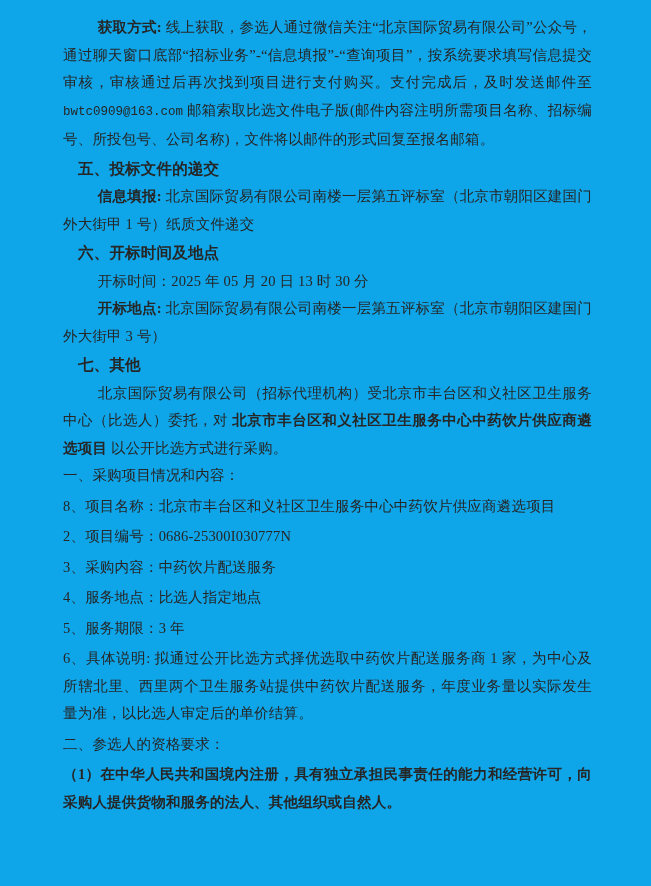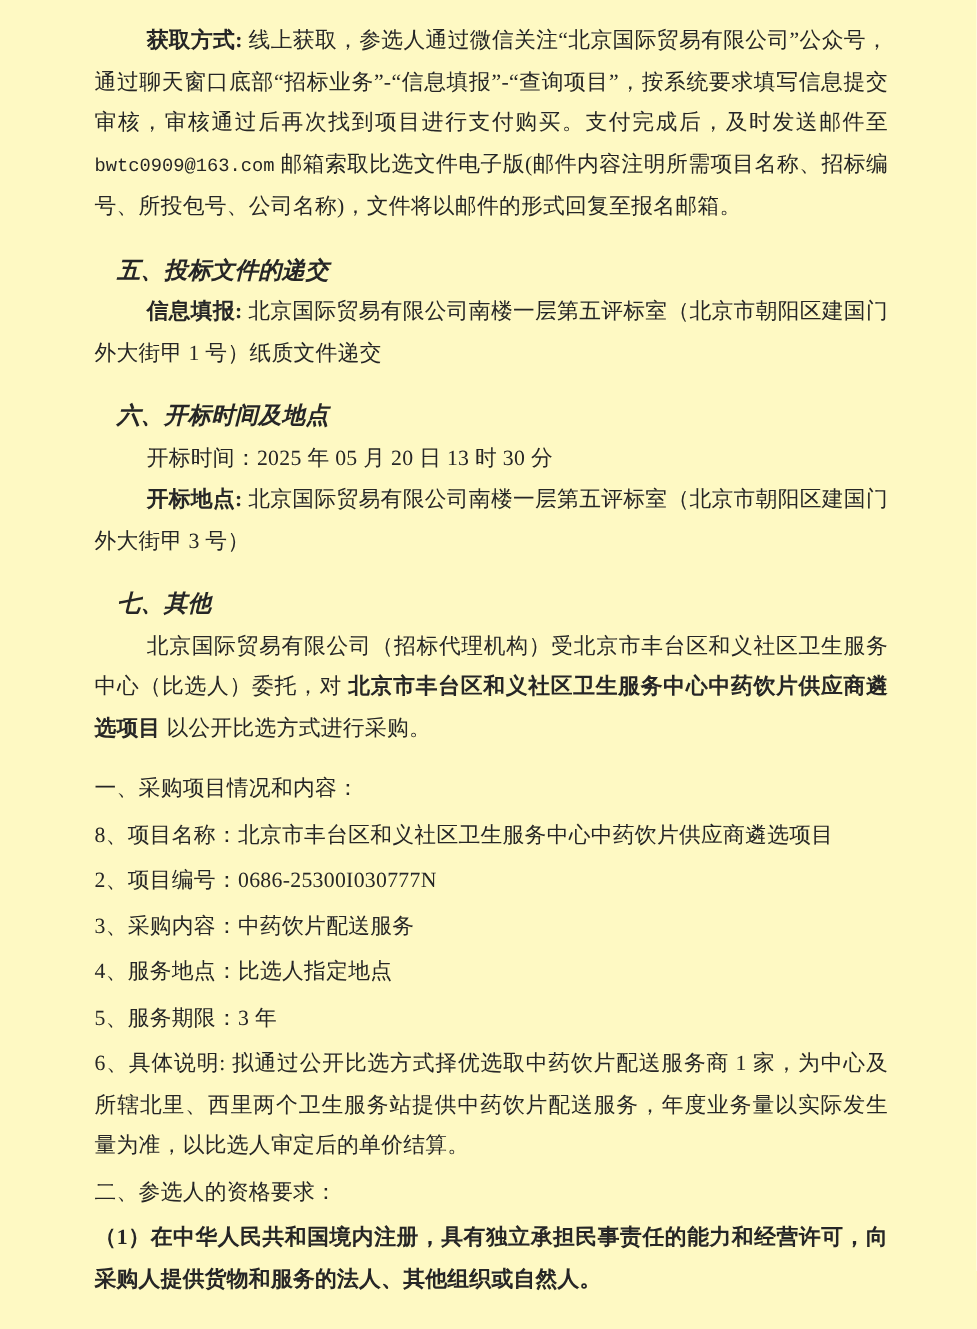--- a/index.html
+++ b/index.html
@@ -1,19 +1,19 @@
 <!DOCTYPE html>
 <html><head>
 <meta charset="utf-8">
 <style>
   html, body { margin: 0; padding: 0; }
   .page {
     width: 651px;
     height: 886px;
-    background: #fef9c3;
+    background: #0ea5e9;
     overflow: hidden;
     position: relative;
     font-family: "Liberation Serif", "DejaVu Serif", serif;
   }
   .content {
     position: absolute;
     top: 14px;
     left: 63px;
     width: 529px;
     font-size: 14.5px;
@@ -21,31 +21,30 @@
     color: #262626;
     text-align: justify;
     letter-spacing: 0.2px;
   }
   p { margin: 0; }
   .indent { text-indent: 2.4em; }
   .b { font-weight: bold; }
   .sec-heading {
     font-weight: bold;
     font-size: 15.5px;
-    margin: 14px 0 1px 15px;
+    margin: 1px 0 1px 15px;
     line-height: 27.5px;
     text-align: left;
-    font-style: italic;
   }
   .mono {
     font-family: "Liberation Mono", "DejaVu Sans Mono", monospace;
     font-size: 12.5px;
     letter-spacing: 0;
   }
-  .gap-lg { margin-top: 13px; }
+  .gap-lg { }
   .gap-sm { margin-top: 3px; }
   .qual-item { margin-top: 3px; font-weight: bold; }
 </style>
 </head>
 <body>
 
 <div class="page">
   <div class="content">
 
     <p class="indent"><span class="b">获取方式:</span><span> 线上获取，参选人通过微信关注“北京国际贸易有限公司”公众号，通过聊天窗口底部“招标业务”-“信息填报”-“查询项目”，按系统要求填写信息提交审核，审核通过后再次找到项目进行支付购买。支付完成后，及时发送邮件至 </span><span class="mono">bwtc0909@163.com</span><span> 邮箱索取比选文件电子版(邮件内容注明所需项目名称、招标编号、所投包号、公司名称)，文件将以邮件的形式回复至报名邮箱。</span></p>

